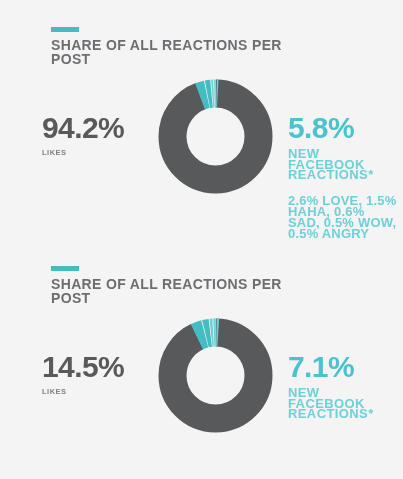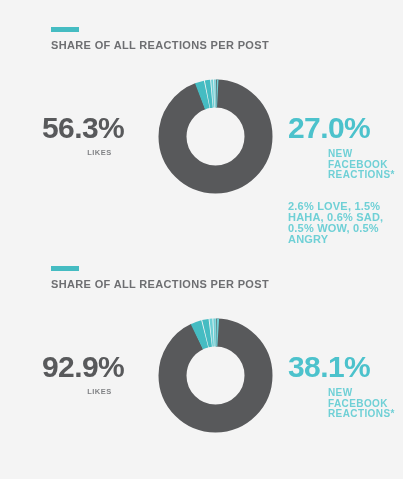--- a/index.html
+++ b/index.html
@@ -37,21 +37,21 @@
     background: #45bcc2;
   }
   .panel-heading {
     position: absolute;
     left: 51px;
     top: 38px;
     width: 260px;
   }
   .panel-heading .line {
     display: block;
-    font-size: 11px;
+    font-size: 14px;
     font-weight: bold;
     letter-spacing: 0.35px;
     color: #6d6e71;
     line-height: 14px;
     text-transform: uppercase;
   }
 
   
   .stat-left {
     position: absolute;
@@ -69,53 +69,51 @@
     line-height: 32px;
   }
   .stat-left .cap {
     display: block;
     margin-top: 4px;
     font-size: 7.5px;
     font-weight: bold;
     letter-spacing: 0.5px;
     color: #808285;
     text-transform: uppercase;
-    text-align: center;
   }
 
   
   .stat-right {
     position: absolute;
     left: 288px;
     top: 112px;
     width: 112px;
   }
   .stat-right .big {
     display: block;
     font-size: 30px;
     font-weight: bold;
     color: #4cc2cc;
     letter-spacing: -0.6px;
     line-height: 32px;
   }
   .stat-right .cap {
     display: block;
     margin-top: 5px;
-    font-size: 10px;
+    font-size: 13px;
     font-weight: bold;
     letter-spacing: 0.4px;
     color: #6fd0d6;
     line-height: 10.5px;
     text-transform: uppercase;
-    margin-left: 40px;
   }
   .stat-right .detail {
     display: block;
-    margin-top: 20px;
-    font-size: 11px;
+    margin-top: 14px;
+    font-size: 13px;
     font-weight: bold;
     letter-spacing: 0.2px;
     color: #6fd0d6;
     line-height: 11px;
     text-transform: uppercase;
   }
 
   
   .donut-wrap {
     position: absolute;
@@ -133,69 +131,69 @@
 
   <div class="panel" id="panel-may">
 
     <div class="accent-bar"></div>
 
     <div class="panel-heading">
       <span class="line">SHARE OF ALL REACTIONS PER POST</span>
     </div>
 
     <div class="stat-left">
-      <span class="big">56.3%</span>
+      <span class="big">94.2%</span>
       <span class="cap">LIKES</span>
     </div>
 
     <div class="donut-wrap">
       <svg width="115" height="115" viewBox="0 0 115 115">
 
         <circle cx="57.5" cy="57.5" r="43" fill="none" stroke="#58595b" stroke-width="28" stroke-dasharray="254.5 15.6" stroke-dashoffset="67.5"></circle>
 
         <circle cx="57.5" cy="57.5" r="43" fill="none" stroke="#45bcc2" stroke-width="28" stroke-dasharray="7.0 263.1" stroke-dashoffset="-186.5"></circle>
         <circle cx="57.5" cy="57.5" r="43" fill="none" stroke="#45bcc2" stroke-width="28" stroke-dasharray="4.0 266.1" stroke-dashoffset="-194.2"></circle>
         <circle cx="57.5" cy="57.5" r="43" fill="none" stroke="#6fd0d6" stroke-width="28" stroke-dasharray="1.6 268.5" stroke-dashoffset="-198.9"></circle>
         <circle cx="57.5" cy="57.5" r="43" fill="none" stroke="#6fd0d6" stroke-width="28" stroke-dasharray="1.3 268.8" stroke-dashoffset="-201.2"></circle>
         <circle cx="57.5" cy="57.5" r="43" fill="none" stroke="#6fd0d6" stroke-width="28" stroke-dasharray="1.3 268.8" stroke-dashoffset="-203.3"></circle>
       </svg>
     </div>
 
     <div class="stat-right">
-      <span class="big">27.0%</span>
+      <span class="big">5.8%</span>
       <span class="cap">NEW FACEBOOK REACTIONS*</span>
       <span class="detail">2.6% LOVE, 1.5% HAHA, 0.6% SAD, 0.5% WOW, 0.5% ANGRY</span>
     </div>
   </div>
 
   <div class="panel" id="panel-jun">
 
     <div class="accent-bar"></div>
 
     <div class="panel-heading">
       <span class="line">SHARE OF ALL REACTIONS PER POST</span>
     </div>
 
     <div class="stat-left">
-      <span class="big">92.9%</span>
+      <span class="big">14.5%</span>
       <span class="cap">LIKES</span>
     </div>
 
     <div class="donut-wrap">
       <svg width="115" height="115" viewBox="0 0 115 115">
 
         <circle cx="57.5" cy="57.5" r="43" fill="none" stroke="#58595b" stroke-width="28" stroke-dasharray="251.0 19.1" stroke-dashoffset="67.5"></circle>
 
         <circle cx="57.5" cy="57.5" r="43" fill="none" stroke="#45bcc2" stroke-width="28" stroke-dasharray="8.4 261.7" stroke-dashoffset="-183.0"></circle>
         <circle cx="57.5" cy="57.5" r="43" fill="none" stroke="#45bcc2" stroke-width="28" stroke-dasharray="4.9 265.2" stroke-dashoffset="-192.1"></circle>
         <circle cx="57.5" cy="57.5" r="43" fill="none" stroke="#6fd0d6" stroke-width="28" stroke-dasharray="2.2 267.9" stroke-dashoffset="-197.7"></circle>
         <circle cx="57.5" cy="57.5" r="43" fill="none" stroke="#6fd0d6" stroke-width="28" stroke-dasharray="1.9 268.2" stroke-dashoffset="-200.6"></circle>
         <circle cx="57.5" cy="57.5" r="43" fill="none" stroke="#6fd0d6" stroke-width="28" stroke-dasharray="1.9 268.2" stroke-dashoffset="-203.2"></circle>
       </svg>
     </div>
 
     <div class="stat-right">
-      <span class="big">38.1%</span>
+      <span class="big">7.1%</span>
       <span class="cap">NEW FACEBOOK REACTIONS*</span>
     </div>
   </div>
 
 </div>
 
 </body></html>

